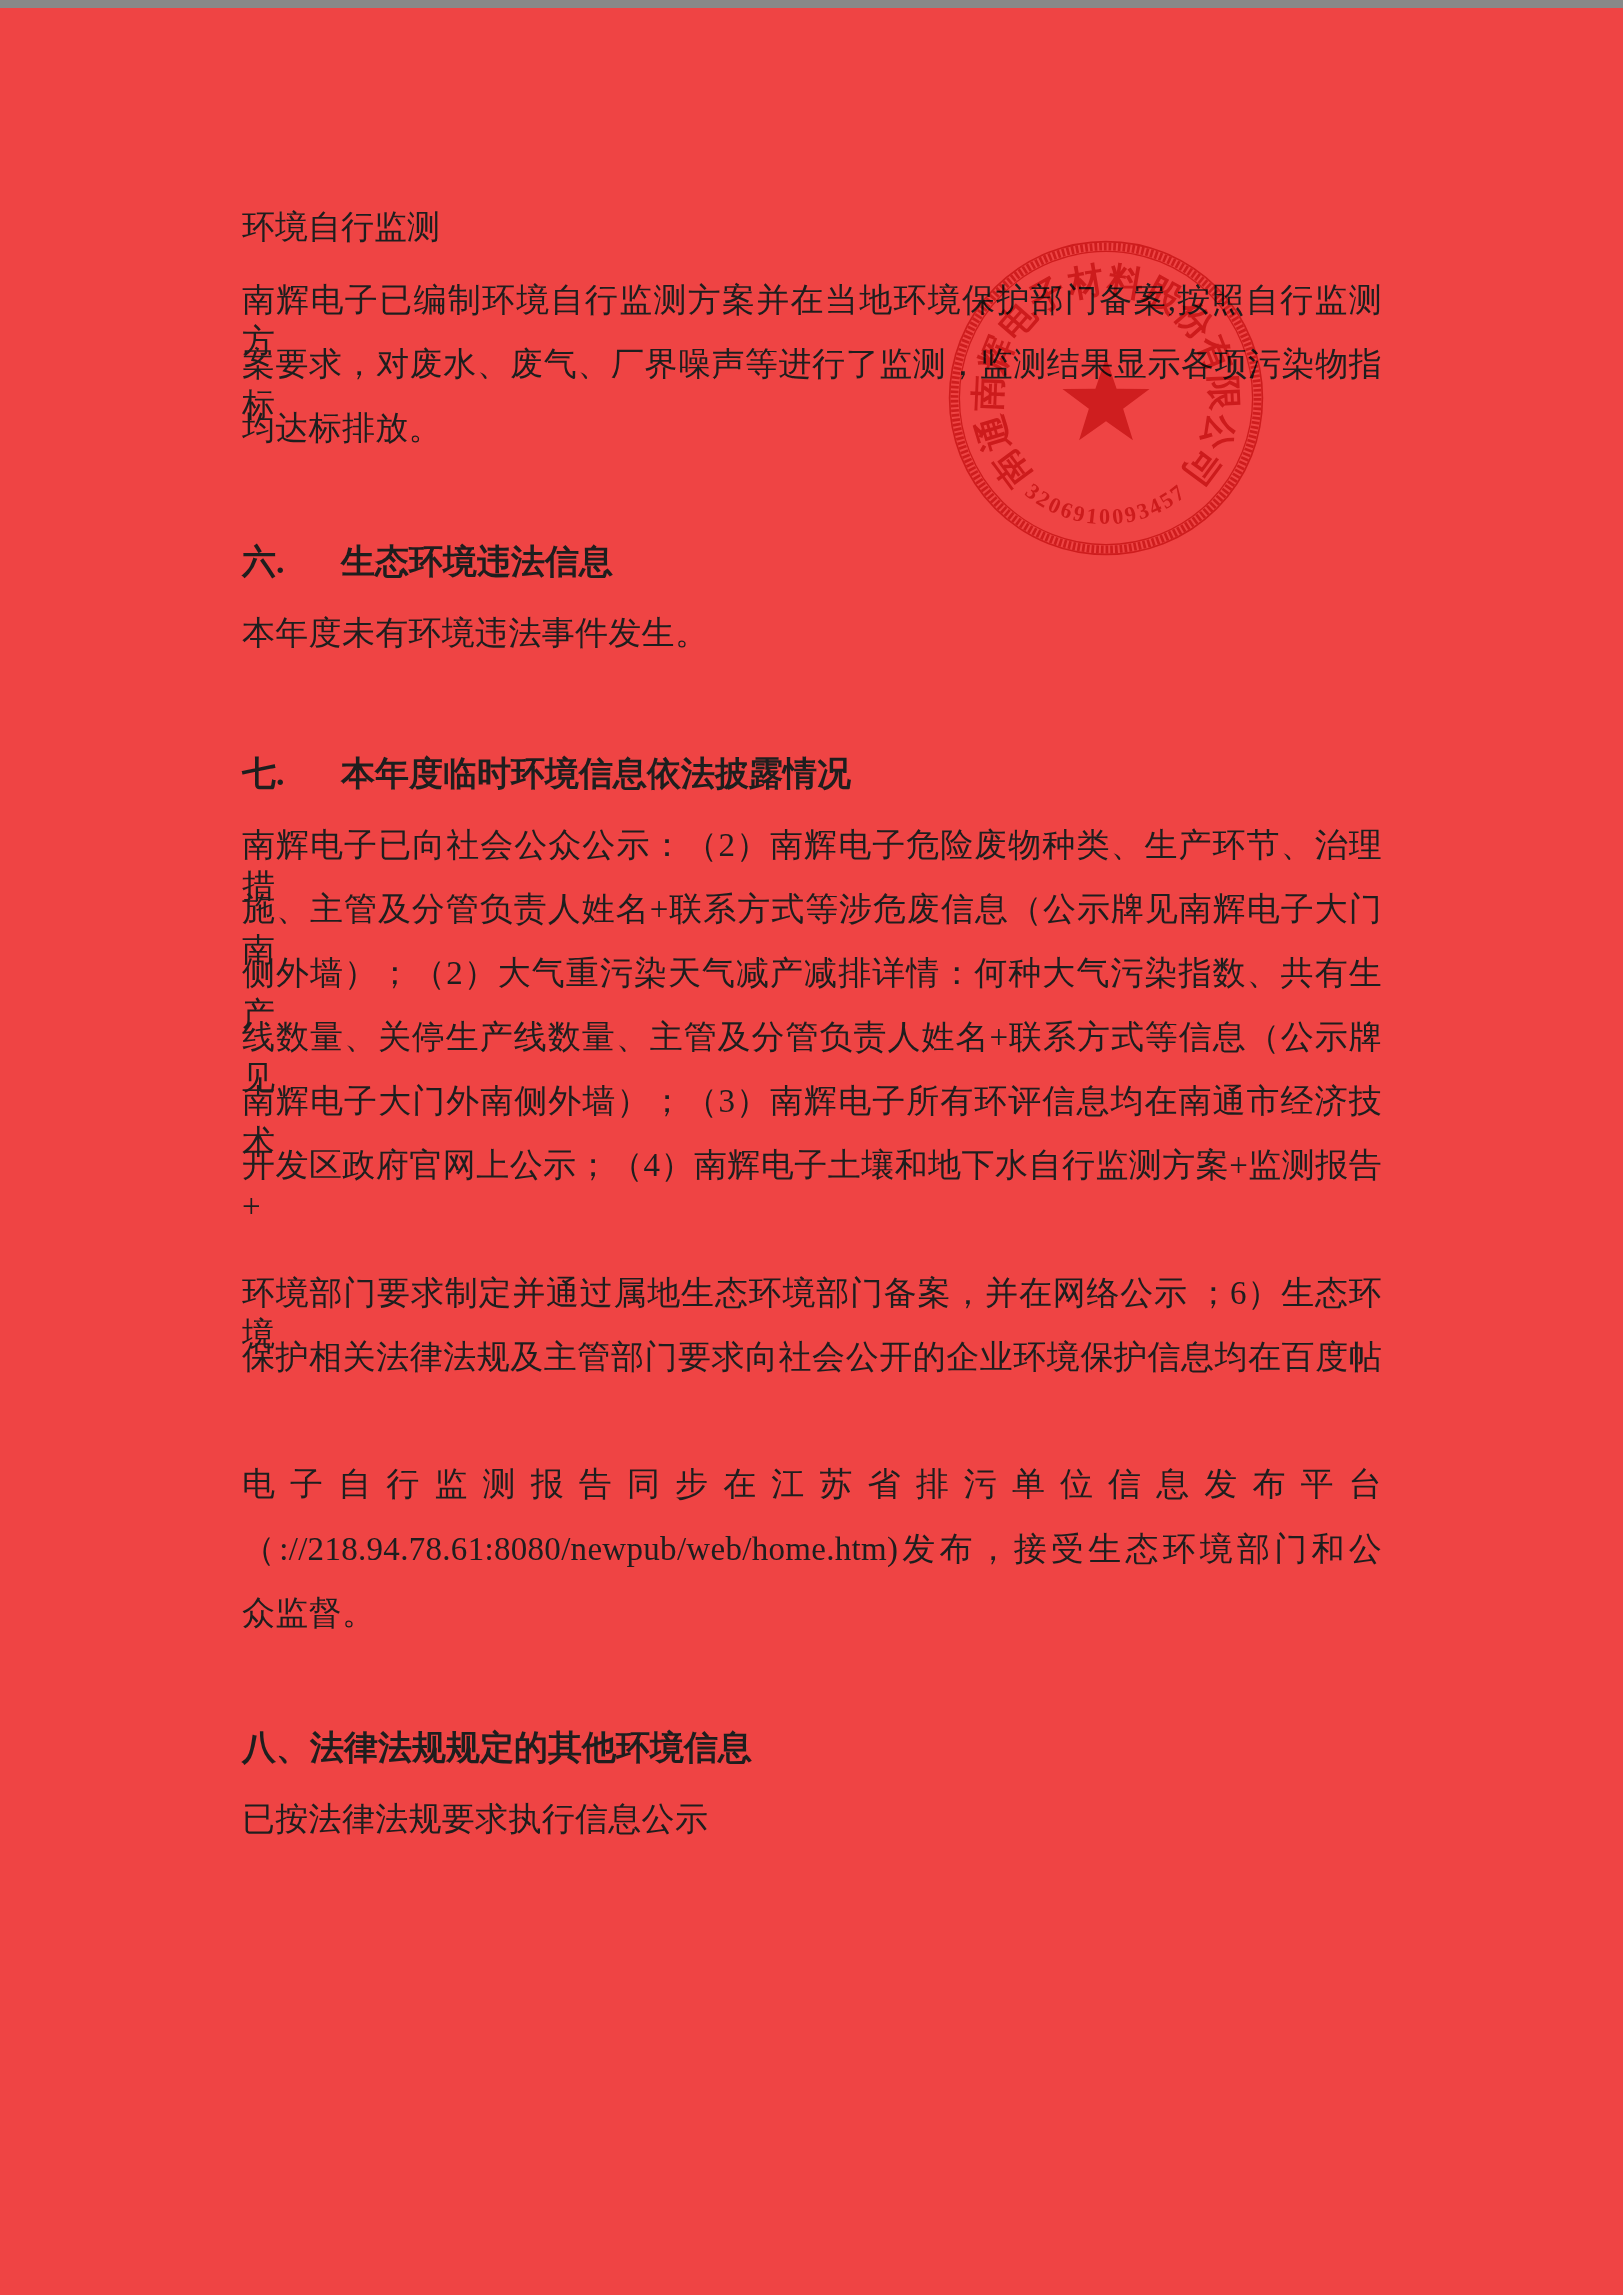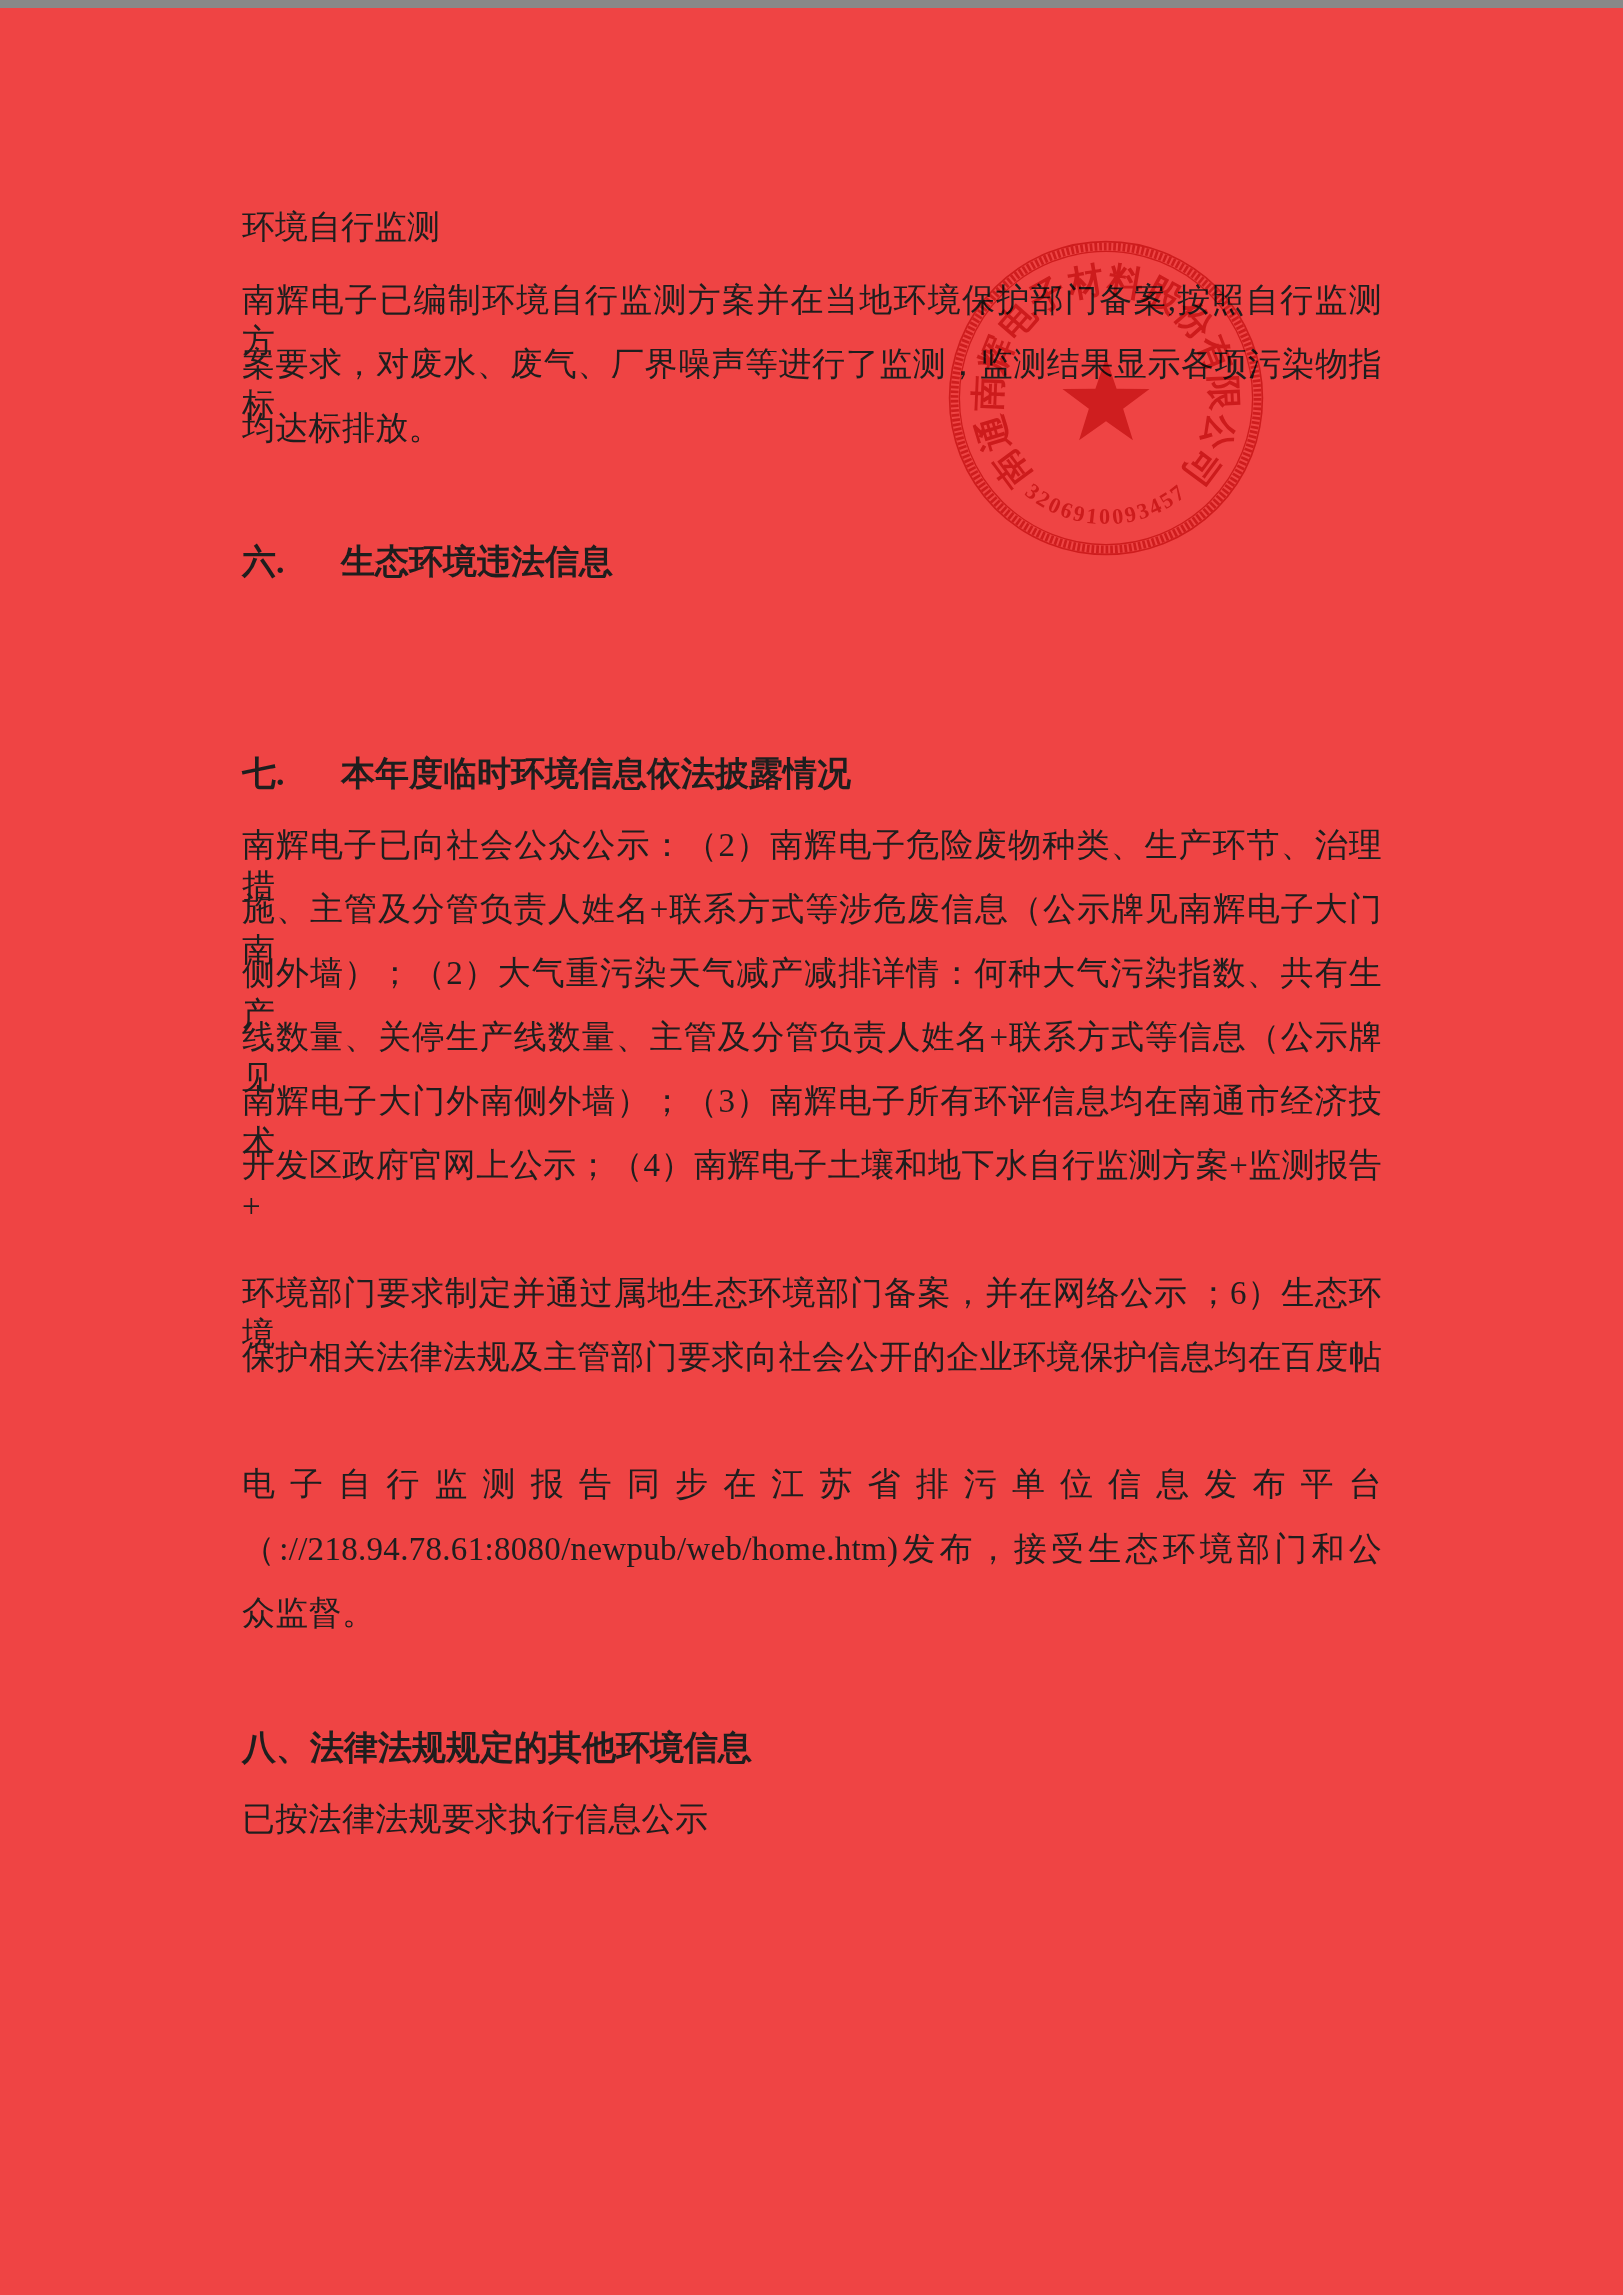--- a/index.html
+++ b/index.html
@@ -75,20 +75,21 @@
 
   <div class="plain-h" style="top:200px">环境自行监测</div>
 
   <div class="tline just" style="top:272px">南辉电子已编制环境自行监测方案并在当地环境保护部门备案,按照自行监测方</div>
   <div class="tline just" style="top:336px">案要求，对废水、废气、厂界噪声等进行了监测，监测结果显示各项污染物指标</div>
   <div class="tline" style="top:400px">均达标排放。</div>
 
   <div class="sec-h" style="top:533px">
     <span class="num">六.</span><span>生态环境违法信息</span>
   </div>
+  <div class="tline" style="top:605px">本年度未有环境违法事件发生。</div>
 
   <div class="sec-h" style="top:745px">
     <span class="num">七.</span><span>本年度临时环境信息依法披露情况</span>
   </div>
 
   <div class="tline just" style="top:817px">南辉电子已向社会公众公示：（2）南辉电子危险废物种类、生产环节、治理措</div>
   <div class="tline just" style="top:881px">施、主管及分管负责人姓名+联系方式等涉危废信息（公示牌见南辉电子大门南</div>
   <div class="tline just" style="top:945px">侧外墙）；（2）大气重污染天气减产减排详情：何种大气污染指数、共有生产</div>
   <div class="tline just" style="top:1009px">线数量、关停生产线数量、主管及分管负责人姓名+联系方式等信息（公示牌见</div>
   <div class="tline just" style="top:1073px">南辉电子大门外南侧外墙）；（3）南辉电子所有环评信息均在南通市经济技术</div>

